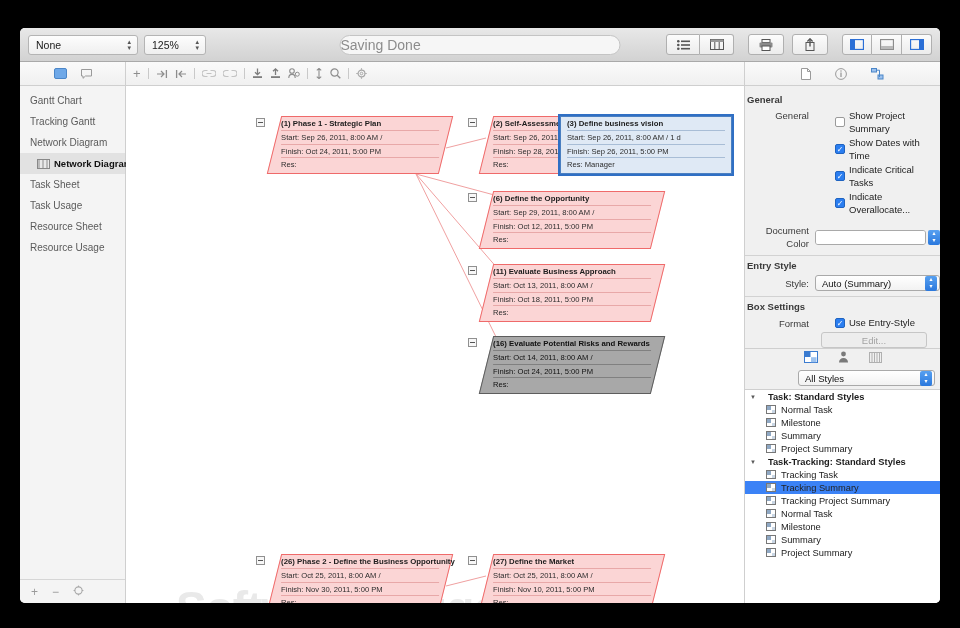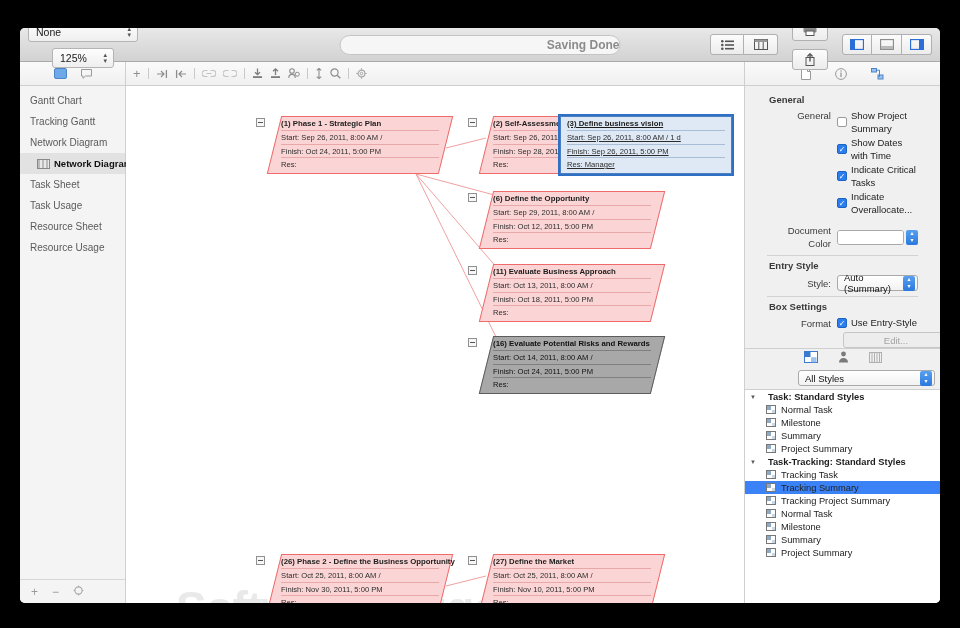--- a/index.html
+++ b/index.html
@@ -20,21 +20,21 @@
 
   
   .titlebar {
     height: 34px;
     background: linear-gradient(#e8e8e8, #d2d2d2);
     border-bottom: 1px solid #a9a9a9;
     display: flex; align-items: center;
     padding: 0 8px;
     position: relative;
   }
-  .tb-group { display: flex; align-items: center; gap: 6px; flex-direction: column; }
+  .tb-group { display: flex; align-items: center; gap: 6px; }
   .popup {
     height: 20px;
     background: linear-gradient(#fdfdfd,#efefef);
     border: 1px solid #b4b4b4;
     border-radius: 3px;
     display: flex; align-items: center;
     font-size: 10.5px; color: #1a1a1a;
     padding: 0 2px 0 7px;
     position: relative;
   }
@@ -46,22 +46,22 @@
   }
   #style-popup { width: 110px; }
   #zoom-popup { width: 62px; }
 
   .status-field {
     position: absolute; left: 50%; transform: translateX(-50%);
     width: 281px; height: 20px;
     background: #f6f6f6;
     border: 1px solid #c4c4c4;
     border-radius: 10px;
-    display: flex; align-items: center; justify-content: flex-end;
-    font-size: 12px; color: #8c8c8c; font-weight: bold;
+    display: flex; align-items: center; justify-content: flex-start;
+    font-size: 14px; color: #8c8c8c;
   }
   .tb-right { margin-left: auto; display: flex; align-items: center; gap: 14px; }
   .btn {
     height: 21px; min-width: 30px;
     background: linear-gradient(#fcfcfc,#ececec);
     border: 1px solid #b0b0b0;
     border-radius: 3px;
     display: flex; align-items: center; justify-content: center;
     color: #4a4a4a;
   }
@@ -165,41 +165,41 @@
   .node .row.last { border-bottom: none; }
   .node.grey { background: #a8a8a8; border-color: #5d5d5d; }
   .node.grey .title, .node.grey .row { color: #111; }
   .node.grey .title, .node.grey .row { border-bottom-color: #808080; }
   .node.sel {
     background: #dfe9f5; border-color: #4a7fc1;
     transform: none;
     outline: 2px solid #2f6fc4; outline-offset: 0px;
   }
   .node.sel .inner { transform: none; }
-  .node.sel .title, .node.sel .row { border-bottom-color: #a8bdd6; text-decoration: underline; }
+  .node.sel .title, .node.sel .row { border-bottom-color: #a8bdd6; }
 
   svg.links { position: absolute; inset: 0; width: 100%; height: 100%; pointer-events: none; }
 
   
   .inspector {
     width: 196px; background: #f0f0f0;
     border-left: 1px solid #cfcfcf;
     display: flex; flex-direction: column;
   }
-  .insp-top { padding: 5px 22px 0; }
+  .insp-top { padding: 5px 0 0; }
   .sect-head {
     font-size: 9.5px; font-weight: bold; color: #3a3a3a;
     margin: 3px 0 4px 2px;
   }
   .frow { display: flex; align-items: flex-start; margin-bottom: 2px; }
   .flabel {
     width: 70px; text-align: right; padding-right: 6px;
     font-size: 9.5px; color: #3a3a3a; line-height: 13px;
   }
-  .cbline { display: flex; align-items: center; gap: 4px; font-size: 9.5px; color: #222; line-height: 13px; margin-bottom: 1px; }
+  .cbline { display: flex; align-items: center; gap: 4px; font-size: 9.5px; color: #222; line-height: 13px; margin-bottom: 1px; margin-left: 20px; }
   .cb {
     width: 10px; height: 10px; border-radius: 2px;
     border: 1px solid #9a9a9a; background: #fff; flex: none;
   }
   .cb.on {
     background: #2b7ef0; border-color: #1f63c0;
     color: #fff; font-size: 8px; line-height: 9px; text-align: center;
   }
   .colorwell {
     flex: 1; height: 15px; display: flex; align-items: center;

